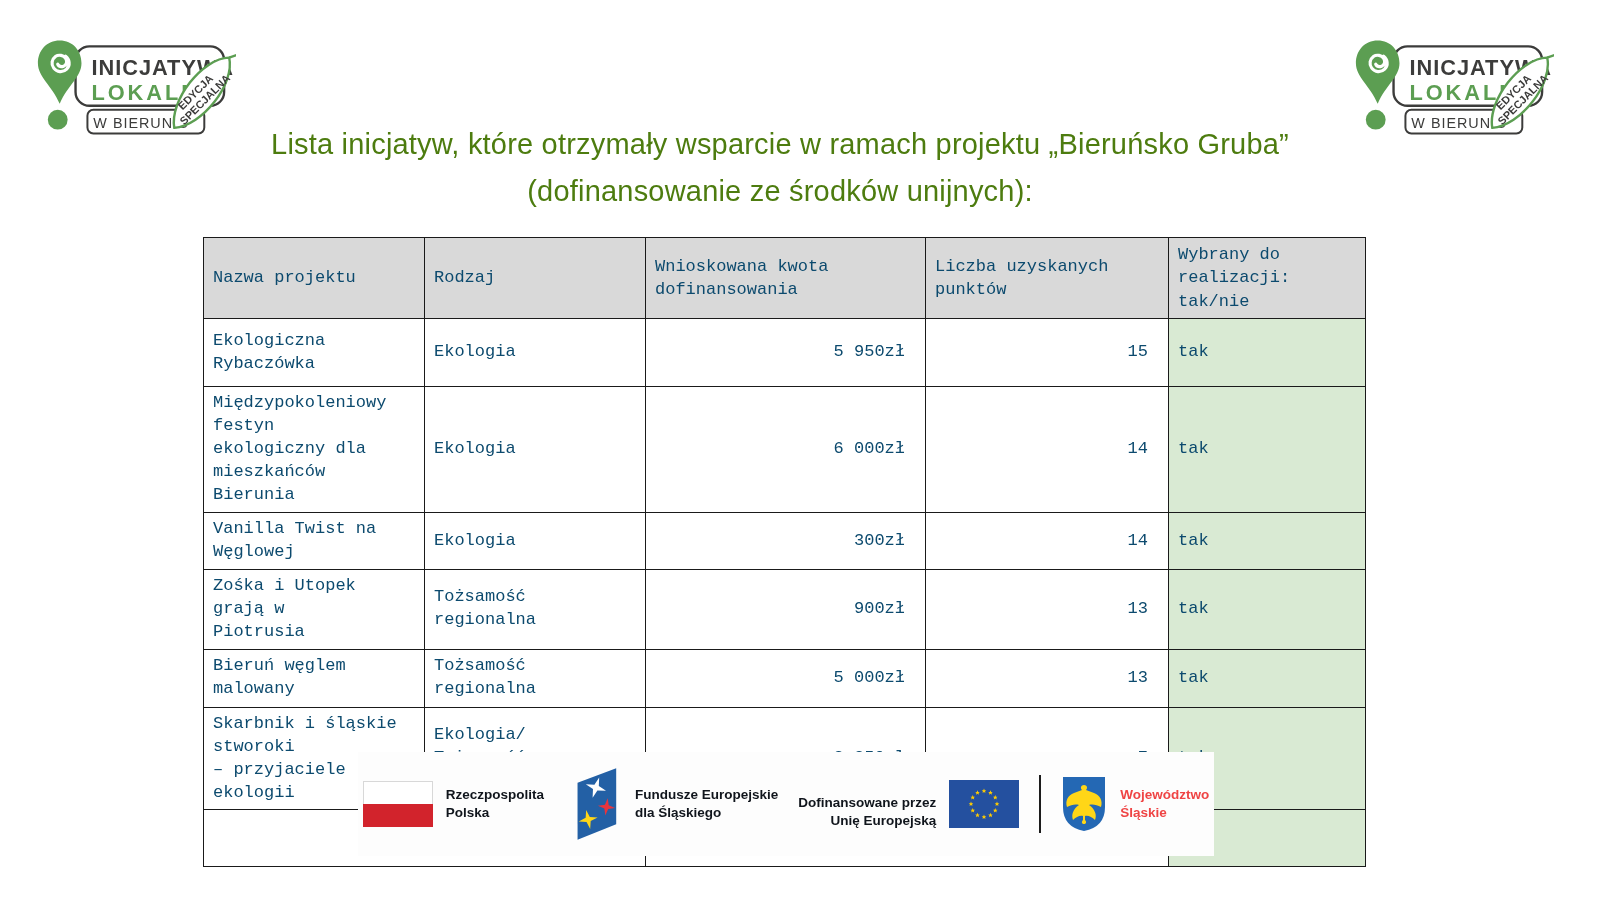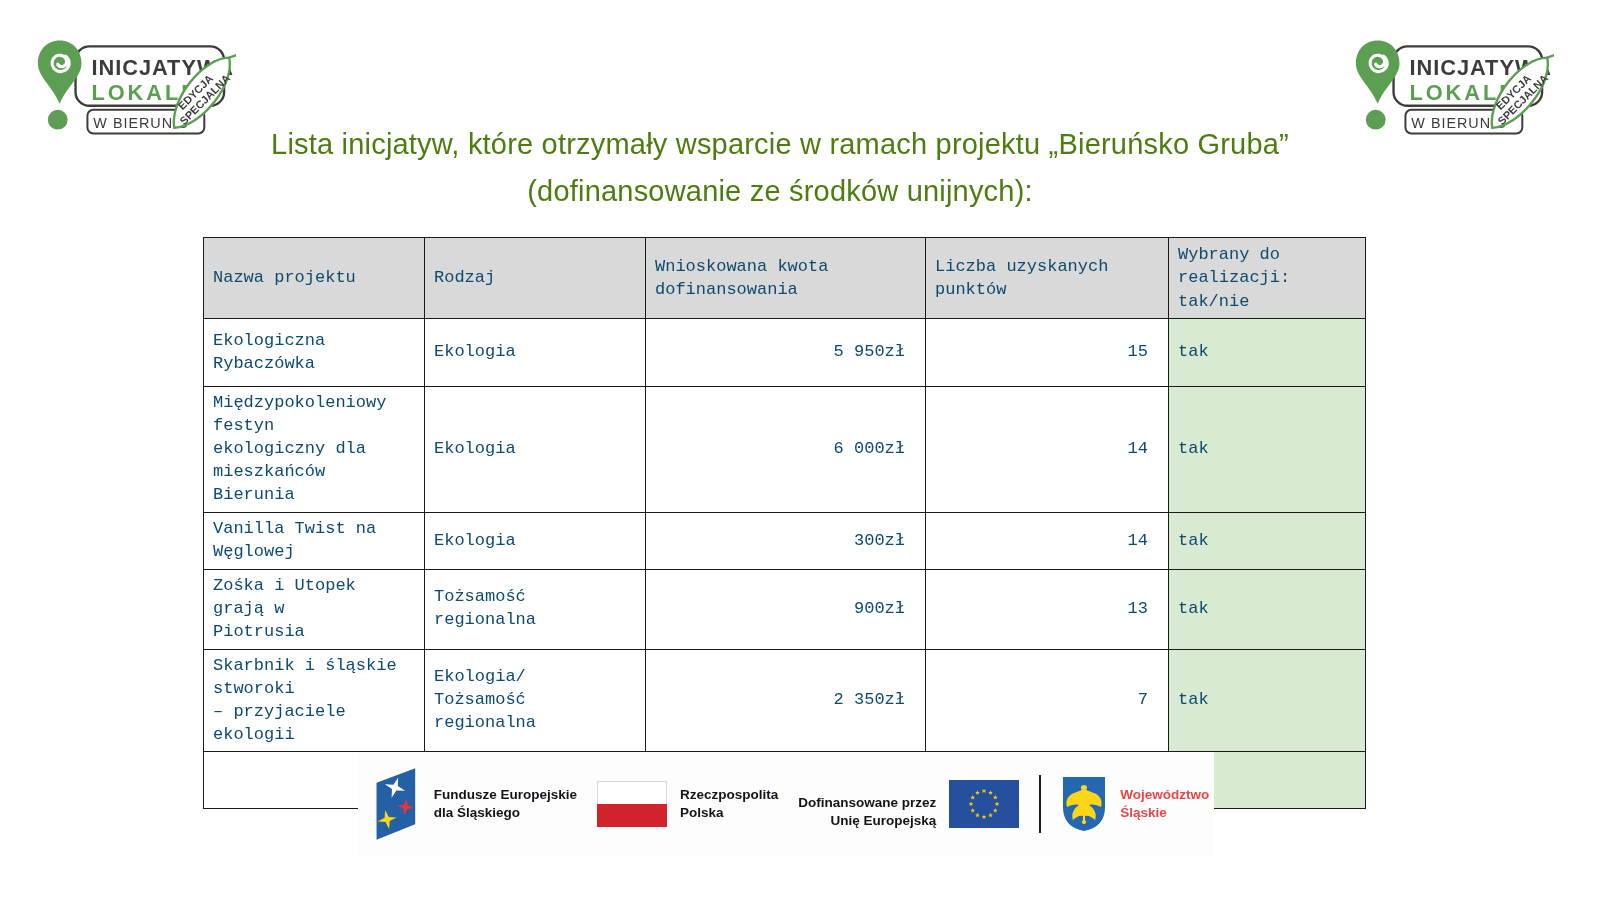--- a/index.html
+++ b/index.html
@@ -141,60 +141,67 @@
     </tr>
     <tr style="height:58px">
       <td class="wrap">Zośka i Utopek grają w
 Piotrusia</td>
       <td class="wrap">Tożsamość regionalna</td>
       <td class="num">900zł</td>
       <td class="num">13</td>
       <td class="sel">tak</td>
     </tr>
     <tr style="height:58px">
+      <td class="wrap">Bieruń węglem malowany</td>
+      <td class="wrap">Tożsamość regionalna</td>
+      <td class="num">5 000zł</td>
+      <td class="num">13</td>
+      <td class="sel">tak</td>
+    </tr>
+    <tr style="height:58px">
       <td class="wrap">Skarbnik i śląskie stworoki
 – przyjaciele ekologii</td>
       <td class="wrap">Ekologia/
  Tożsamość regionalna</td>
       <td class="num">2 350zł</td>
       <td class="num">7</td>
       <td class="sel">tak</td>
     </tr>
     <tr class="suma" style="height:57px">
       <td colspan="2" class="suma-label">SUMA</td>
       <td colspan="2" class="suma-total">20 500zł</td>
       <td class="sel"></td>
     </tr>
   </tbody>
     </table>
 </div>
 
 <div class="footer">
+
+  <div class="fgroup">
+    <div class="pl-flag">
+      <div class="w"></div>
+        <div class="r"></div>
+    </div>
+    <div class="flabel">
+      <div>Rzeczpospolita</div>
+      <div>Polska</div>
+    </div>
+  </div>
 
   <div class="fgroup">
     <svg viewBox="0 0 60 86" width="58" height="84">
       <polygon points="14,21 54,6 54,64 14,80" fill="#2360a5"></polygon>
       <path transform="translate(33,26) rotate(18)" d="M0,-11 L2.4,-2.4 L11,0 L2.4,2.4 L0,11 L-2.4,2.4 L-11,0 L-2.4,-2.4 Z" fill="#ffffff"></path>
       <path transform="translate(44,46) rotate(8)" d="M0,-9 L2,-2 L9,0 L2,2 L0,9 L-2,2 L-9,0 L-2,-2 Z" fill="#e8343d"></path>
       <path transform="translate(25,59) rotate(-12)" d="M0,-10 L2.2,-2.2 L10,0 L2.2,2.2 L0,10 L-2.2,2.2 L-10,0 L-2.2,-2.2 Z" fill="#ffd617"></path>
     </svg>
     <div class="flabel">
       <div>Fundusze Europejskie</div>
       <div>dla Śląskiego</div>
-    </div>
-  </div>
-
-  <div class="fgroup">
-    <div class="pl-flag">
-      <div class="w"></div>
-        <div class="r"></div>
-    </div>
-    <div class="flabel">
-      <div>Rzeczpospolita</div>
-      <div>Polska</div>
     </div>
   </div>
 
   <div class="fgroup">
     <div class="flabel right">
       <div>Dofinansowane przez</div>
       <div>Unię Europejską</div>
     </div>
     <svg viewBox="0 0 70 48" width="70" height="48">
       <defs>

